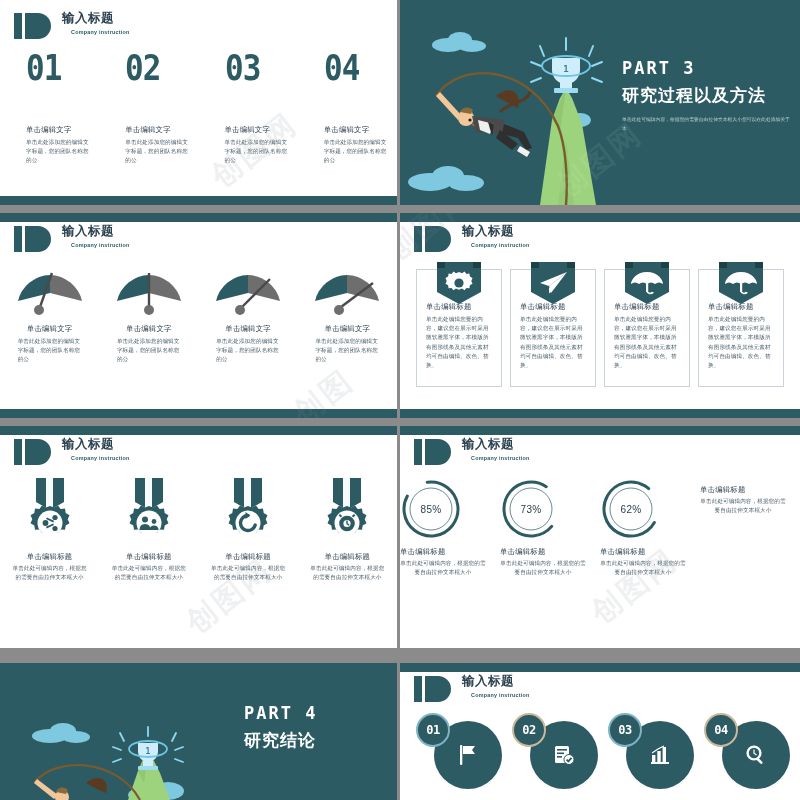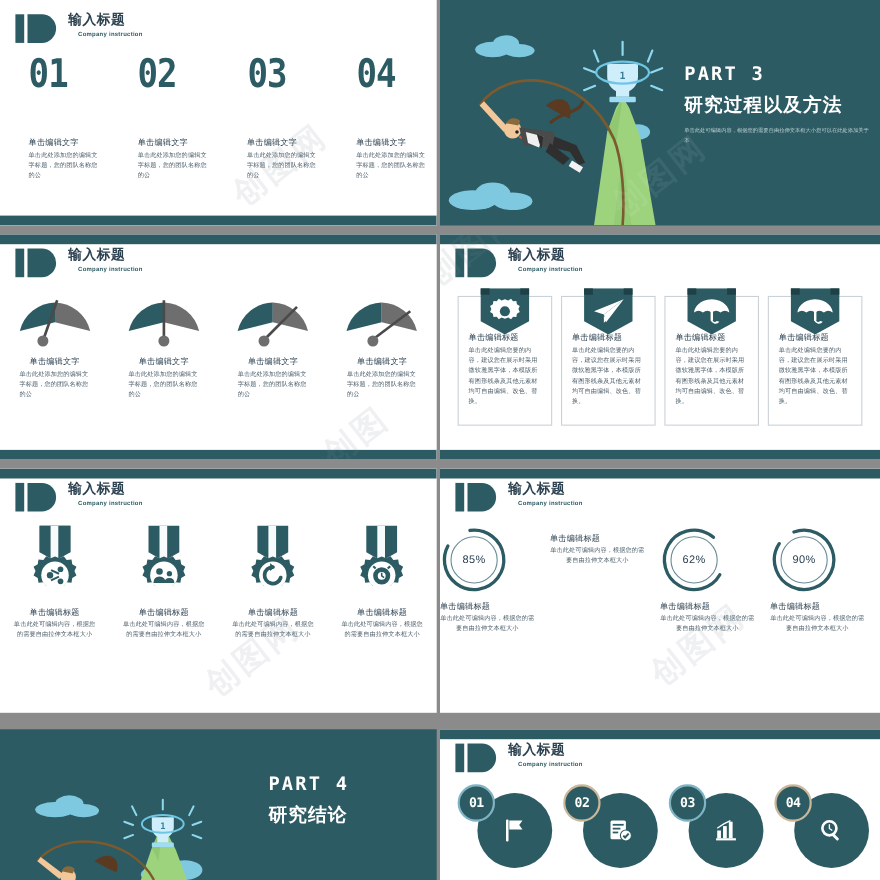--- a/index.html
+++ b/index.html
@@ -443,44 +443,44 @@
             <circle cx="31" cy="31" r="21" fill="none" stroke="#6a8c96" stroke-width="1"></circle>
             <circle cx="31" cy="31" r="27" fill="none" stroke="#2c5b63" stroke-width="3" stroke-linecap="round" stroke-dasharray="144 170" transform="rotate(-98 31 31)"></circle>
           </svg>
           <div class="pct">85%</div>
         </div>
         <div class="item-title s5-t">单击编辑标题</div>
         <div class="item-body s5-b">单击此处可编辑内容，根据您的需要自由拉伸文本框大小</div>
       </div>
 
       <div class="s5-cell">
+        <div class="ring">
+          <svg viewBox="0 0 62 62" width="62" height="62">
+            <circle cx="31" cy="31" r="21" fill="none" stroke="#6a8c96" stroke-width="1"></circle>
+            <circle cx="31" cy="31" r="27" fill="none" stroke="#2c5b63" stroke-width="3" stroke-linecap="round" stroke-dasharray="124 170" transform="rotate(40 31 31)"></circle>
+          </svg>
+          <div class="pct">73%</div>
+        </div>
         <div class="item-title s5-t">单击编辑标题</div>
         <div class="item-body s5-b">单击此处可编辑内容，根据您的需要自由拉伸文本框大小</div>
       </div>
 
       <div class="s5-cell">
         <div class="ring">
           <svg viewBox="0 0 62 62" width="62" height="62">
             <circle cx="31" cy="31" r="21" fill="none" stroke="#6a8c96" stroke-width="1"></circle>
             <circle cx="31" cy="31" r="27" fill="none" stroke="#2c5b63" stroke-width="3" stroke-linecap="round" stroke-dasharray="132 170" transform="rotate(30 31 31)"></circle>
           </svg>
           <div class="pct">62%</div>
         </div>
         <div class="item-title s5-t">单击编辑标题</div>
         <div class="item-body s5-b">单击此处可编辑内容，根据您的需要自由拉伸文本框大小</div>
       </div>
 
       <div class="s5-cell">
-        <div class="ring">
-          <svg viewBox="0 0 62 62" width="62" height="62">
-            <circle cx="31" cy="31" r="21" fill="none" stroke="#6a8c96" stroke-width="1"></circle>
-            <circle cx="31" cy="31" r="27" fill="none" stroke="#2c5b63" stroke-width="3" stroke-linecap="round" stroke-dasharray="152 170" transform="rotate(-110 31 31)"></circle>
-          </svg>
-          <div class="pct">90%</div>
-        </div>
         <div class="item-title s5-t">单击编辑标题</div>
         <div class="item-body s5-b">单击此处可编辑内容，根据您的需要自由拉伸文本框大小</div>
       </div>
     </div>
     <div class="wm" style="left:185px;top:140px;">创图网</div>
   </div>
 
   <div class="slide dark" style="left:0;top:663px;width:397px;height:137px;">
     <svg width="397" height="137" viewBox="0 0 397 137" style="position:absolute;left:0;top:0;">
       <g fill="#7fc9e0">

